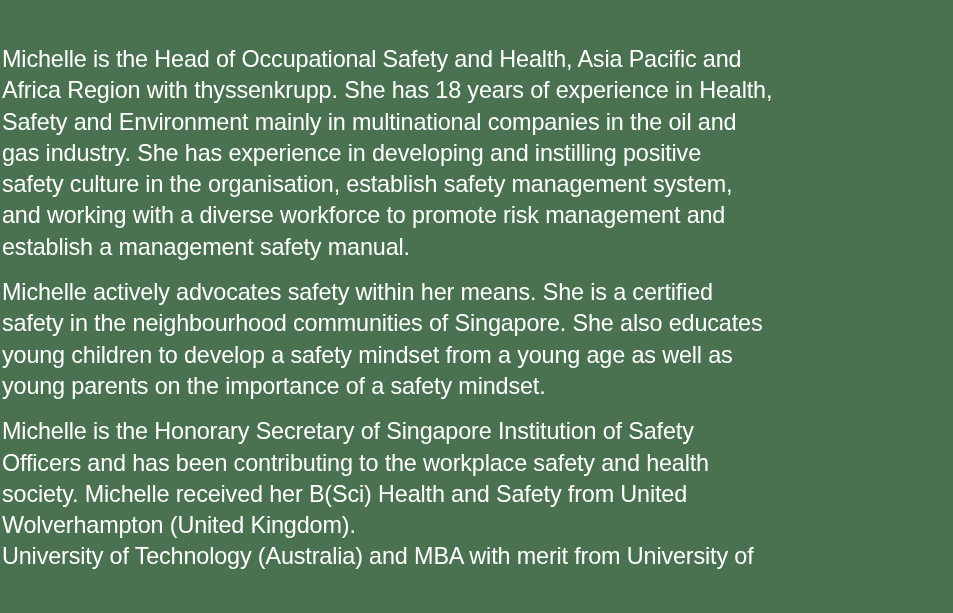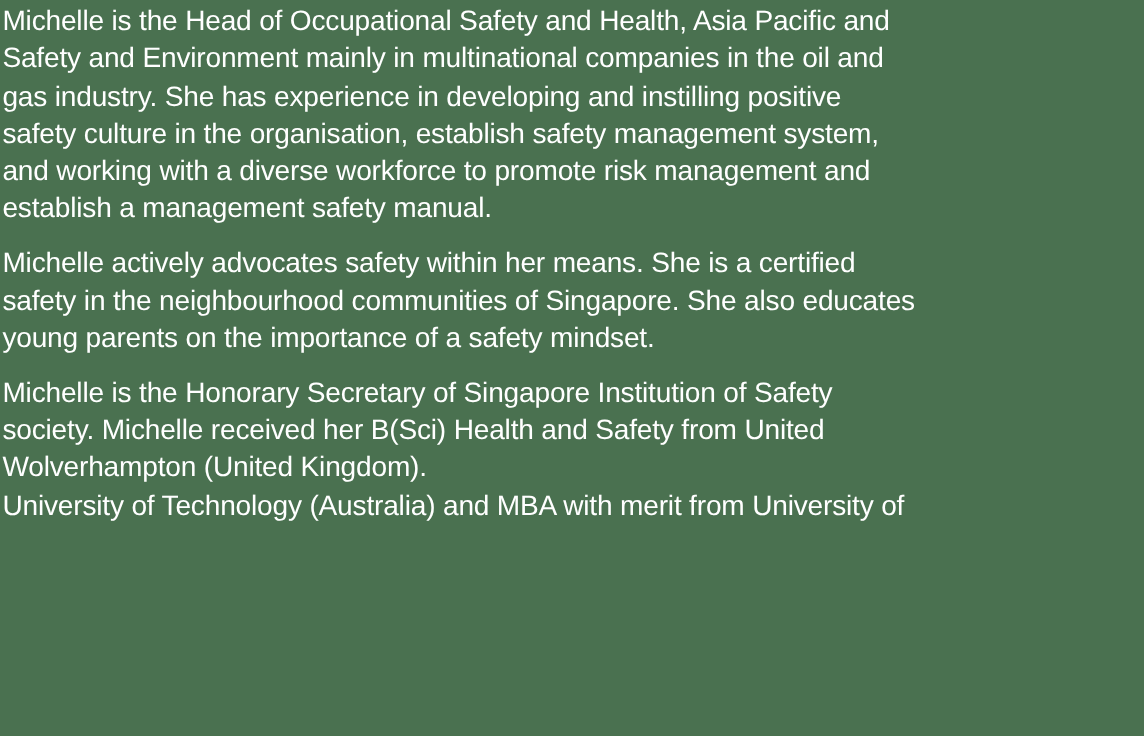--- a/index.html
+++ b/index.html
@@ -28,33 +28,36 @@
       margin: 0 0 14px 0;
     }
     .line {
       display: block;
       white-space: nowrap;
     }
   </style>
 </head>
 <body style="background: rgb(74, 113, 80);">
 
-<div class="bio" style="color: rgb(255, 255, 255);">
+<div class="bio" style="color: rgb(255, 255, 255); margin-top: 42px;">
   <p>
     <span class="line">Michelle is the Head of Occupational Safety and Health, Asia Pacific and</span>
+    <span class="line">Africa Region with thyssenkrupp. She has 18 years of experience in Health,</span>
     <span class="line">Safety and Environment mainly in multinational companies in the oil and</span>
     <span class="line">gas industry. She has experience in developing and instilling positive</span>
     <span class="line">safety culture in the organisation, establish safety management system,</span>
     <span class="line">and working with a diverse workforce to promote risk management and</span>
     <span class="line">establish a management safety manual.</span>
   </p>
   <p>
     <span class="line">Michelle actively advocates safety within her means. She is a certified</span>
     <span class="line">safety in the neighbourhood communities of Singapore. She also educates</span>
+    <span class="line">young children to develop a safety mindset from a young age as well as</span>
     <span class="line">young parents on the importance of a safety mindset.</span>
   </p>
   <p>
     <span class="line">Michelle is the Honorary Secretary of Singapore Institution of Safety</span>
+    <span class="line">Officers and has been contributing to the workplace safety and health</span>
     <span class="line">society. Michelle received her B(Sci) Health and Safety from United</span>
     <span class="line">Wolverhampton (United Kingdom).</span>
     <span class="line">University of Technology (Australia) and MBA with merit from University of</span>
   </p>
 </div>
 
 </body></html>

